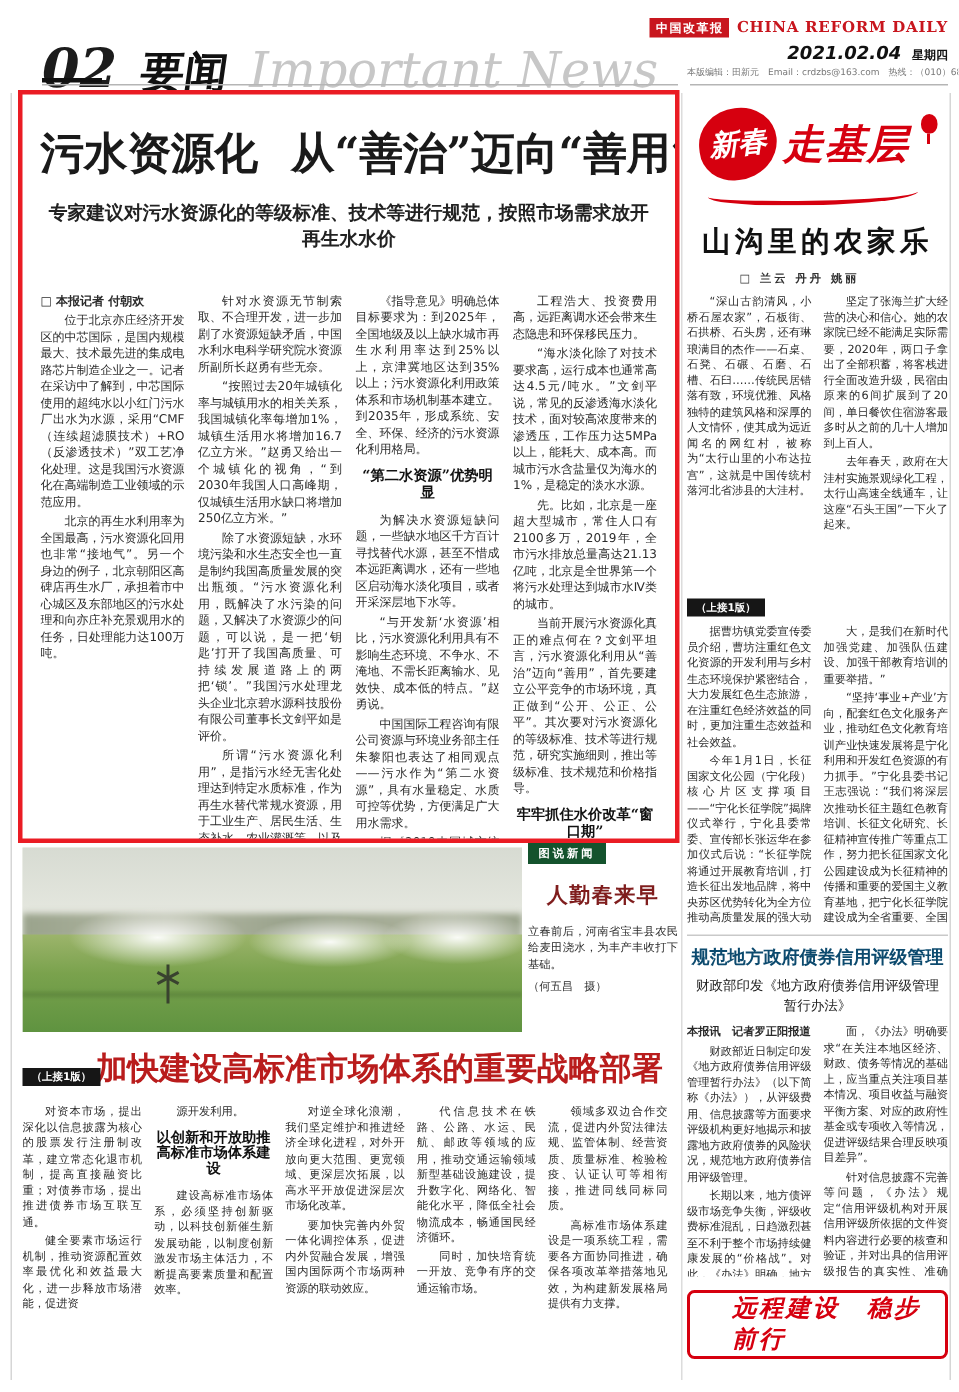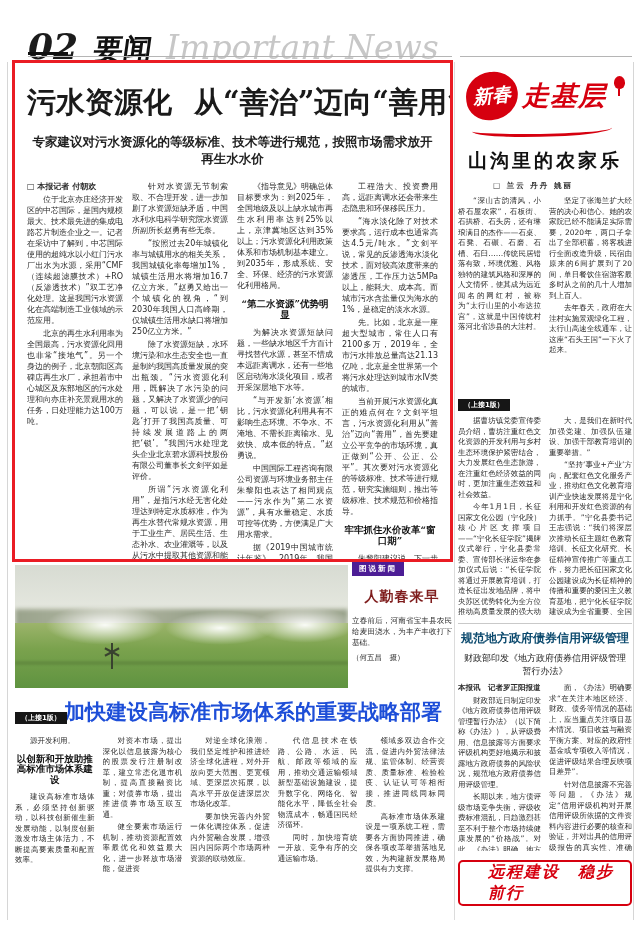--- a/index.html
+++ b/index.html
@@ -27,21 +27,21 @@
   .date-row{margin-top:3px;font-weight:bold;font-style:italic;font-size:12px;color:#111;}
   .date-week{font-size:8px;font-style:normal;margin-left:3px;}
   .editor-row{margin-top:2px;font-size:6px;color:#777;white-space:nowrap;}
   
   .lead-box{position:absolute;left:12px;top:60px;width:441px;height:502px;border:3px solid #ea1c24;
             box-sizing:border-box;background:#fff;padding:0 12px;overflow:hidden;}
   .lead-hl{margin-top:24px;text-align:center;font-family:"DejaVu Serif",serif;font-weight:bold;
            font-size:29px;line-height:1.1;color:#1a1a1a;white-space:nowrap;}
   .lead-hl .gap{display:inline-block;width:22px;}
   .lead-sub{margin-top:15px;text-align:center;font-weight:bold;font-size:12.5px;color:#222;}
-  .lead-cols{margin-top:13px;display:flex;gap:9px;height:384px;overflow:hidden;}
+  .lead-cols{margin-top:27px;display:flex;gap:9px;height:384px;overflow:hidden;}
   .col{flex:1;font-size:8px;line-height:11px;text-align:justify;color:#2b2b2b;overflow:hidden;}
   .col p{margin:0 0 2px;}
   .pp{text-indent:2em;}
   .pb{font-weight:bold;text-indent:0;}
   .ch{font-weight:bold;text-align:center;font-size:9.5px;margin:7px 0 !important;
       font-family:"DejaVu Serif",serif;color:#111;}
   
   .rail{position:absolute;left:458px;top:62px;width:174px;}
   .xc-banner{position:relative;height:74px;margin-top:8px;}
   .xc-circle{position:absolute;left:8px;top:2px;width:52px;height:48px;background:#d6000f;
@@ -82,31 +82,31 @@
             background:linear-gradient(#9cb46b,#7aa24d 40%,#5f9340);}
   .ph-mist{position:absolute;border-radius:50%;background:radial-gradient(ellipse,rgba(255,255,255,.95),rgba(255,255,255,0) 70%);}
   .m1{left:30px;top:40px;width:120px;height:40px;}
   .m2{left:150px;top:46px;width:110px;height:34px;}
   .m3{left:240px;top:42px;width:100px;height:36px;}
   .sprinkler{position:absolute;left:96px;top:78px;width:2px;height:26px;background:#39422f;}
   .sprinkler:before{content:"";position:absolute;left:-7px;top:8px;width:16px;height:2px;background:#39422f;transform:rotate(28deg);}
   .sprinkler:after{content:"";position:absolute;left:-7px;top:8px;width:16px;height:2px;background:#39422f;transform:rotate(-28deg);}
   .ph-row{position:absolute;left:0;top:96px;width:100%;height:4px;background:rgba(60,90,40,.25);filter:blur(1px);}
   .pn-block{position:absolute;left:352px;top:556px;width:100px;}
-  .pn-label{display:inline-block;background:#4c1d95;color:#fff;font-size:7.5px;line-height:14px;
+  .pn-label{display:inline-block;background:#14532d;color:#fff;font-size:7.5px;line-height:14px;
             padding:0 7px;font-weight:bold;letter-spacing:2px;}
   .pn-hl{margin-top:12px;text-align:center;font-family:"DejaVu Serif",serif;font-weight:bold;
          font-size:14px;color:#7f1d1d;letter-spacing:1px;}
   .pn-cap{margin-top:9px;font-size:7.5px;line-height:11px;text-align:justify;color:#2b2b2b;}
   .pn-credit{margin-top:5px;font-size:7.5px;color:#2b2b2b;}
   
   .market{position:absolute;left:15px;top:698px;width:430px;}
   .mk-head{position:relative;text-align:center;padding-left:46px;}
   .mk-tag{position:absolute;left:0;top:8px;}
-  .mk-hl{font-family:"DejaVu Serif",serif;font-weight:bold;font-size:21px;color:#1d4ed8;white-space:nowrap;}
+  .mk-hl{font-family:"DejaVu Serif",serif;font-weight:bold;font-size:21px;color:#b91c1c;white-space:nowrap;}
   .mk-cols{margin-top:10px;display:flex;gap:8px;height:170px;overflow:hidden;}
   .mk-cols .col{font-size:7.5px;line-height:10.5px;}
 </style>
 </head>
 <body>
 
 <div class="page">
 
   <div class="vline edge-l"></div>
   <div class="vline edge-r"></div>
@@ -114,20 +114,31 @@
 
   <div class="hdr-left">
     <span class="pagenum">02</span>
     <span class="sec-cn">要闻</span>
     <span class="sec-en serif">Important News</span>
   </div>
   <div class="pagenum-bar"></div>
   <div class="hdr-rule-l"></div>
   <div class="hdr-rule-r"></div>
 
+  <div class="hdr-right">
+    <div class="mast-row">
+      <span class="mast-box">中国改革报</span>
+      <span class="mast-en">CHINA REFORM DAILY</span>
+    </div>
+    <div class="date-row">
+      <span>2021.02.04</span>
+      <span class="date-week">星期四</span>
+    </div>
+    <div class="editor-row">本版编辑：田新元　Email：crdzbs@163.com　热线：（010）68805028</div>
+  </div>
 
   <div class="lead-box">
     <div class="lead-hl">
       <span>污水资源化</span><span class="gap"></span><span>从“善治”迈向“善用”</span>
     </div>
     <div class="lead-sub">专家建议对污水资源化的等级标准、技术等进行规范，按照市场需求放开再生水水价</div>
     <div class="lead-cols">
       <div class="col">
           <p class="pb">□ 本报记者 付朝欢</p>
           <p class="pp">位于北京亦庄经济开发区的中芯国际，是国内规模最大、技术最先进的集成电路芯片制造企业之一。记者在采访中了解到，中芯国际使用的超纯水以小红门污水厂出水为水源，采用“CMF（连续超滤膜技术）+RO（反渗透技术）”双工艺净化处理。这是我国污水资源化在高端制造工业领域的示范应用。</p>
@@ -224,29 +235,29 @@
     <div class="pn-credit">（何五昌　摄）</div>
   </div>
 
   <div class="market">
     <div class="mk-head">
       <span class="tag mk-tag">（上接1版）</span>
       <span class="mk-hl">加快建设高标准市场体系的重要战略部署</span>
     </div>
     <div class="mk-cols">
       <div class="col">
+          <p class="pp">对资本市场，提出深化以信息披露为核心的股票发行注册制改革，建立常态化退市机制，提高直接融资比重；对债券市场，提出推进债券市场互联互通。</p>
+          <p class="pp">健全要素市场运行机制，推动资源配置效率最优化和效益最大化，进一步释放市场潜能，促进资</p>
+        </div>
+      <div class="col">
           <p class="pp">源开发利用。</p>
           <p class="ch">以创新和开放助推高标准市场体系建设</p>
           <p class="pp">建设高标准市场体系，必须坚持创新驱动，以科技创新催生新发展动能，以制度创新激发市场主体活力，不断提高要素质量和配置效率。</p>
         </div>
       <div class="col">
-          <p class="pp">对资本市场，提出深化以信息披露为核心的股票发行注册制改革，建立常态化退市机制，提高直接融资比重；对债券市场，提出推进债券市场互联互通。</p>
-          <p class="pp">健全要素市场运行机制，推动资源配置效率最优化和效益最大化，进一步释放市场潜能，促进资</p>
-        </div>
-      <div class="col">
           <p class="pp">对逆全球化浪潮，我们坚定维护和推进经济全球化进程，对外开放向更大范围、更宽领域、更深层次拓展，以高水平开放促进深层次市场化改革。</p>
           <p class="pp">要加快完善内外贸一体化调控体系，促进内外贸融合发展，增强国内国际两个市场两种资源的联动效应。</p>
         </div>
       <div class="col">
           <p class="pp">代信息技术在铁路、公路、水运、民航、邮政等领域的应用，推动交通运输领域新型基础设施建设，提升数字化、网络化、智能化水平，降低全社会物流成本，畅通国民经济循环。</p>
           <p class="pp">同时，加快培育统一开放、竞争有序的交通运输市场。</p>
         </div>
       <div class="col">
           <p class="pp">领域多双边合作交流，促进内外贸法律法规、监管体制、经营资质、质量标准、检验检疫、认证认可等相衔接，推进同线同标同质。</p>
           <p class="pp">高标准市场体系建设是一项系统工程，需要各方面协同推进，确保各项改革举措落地见效，为构建新发展格局提供有力支撑。</p>

